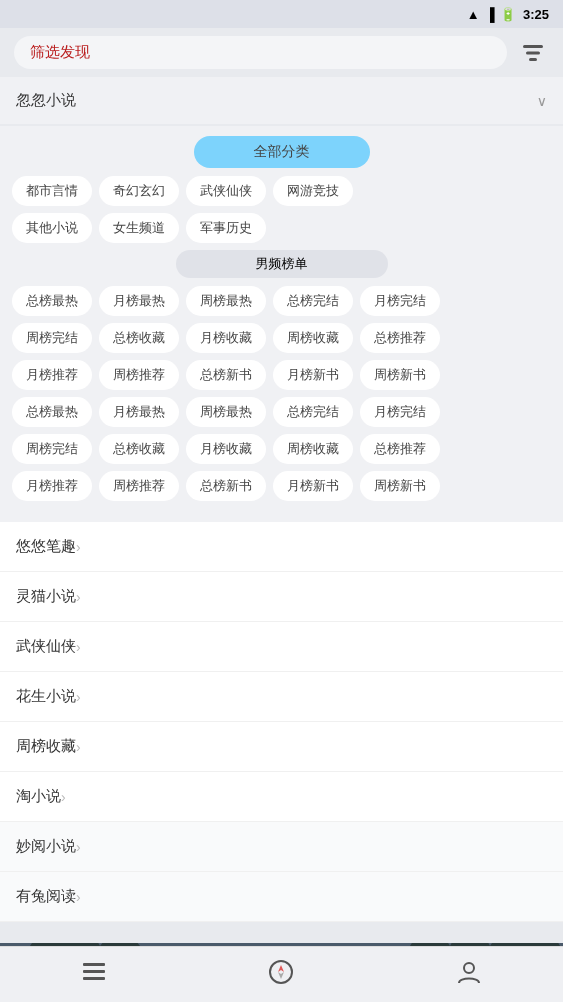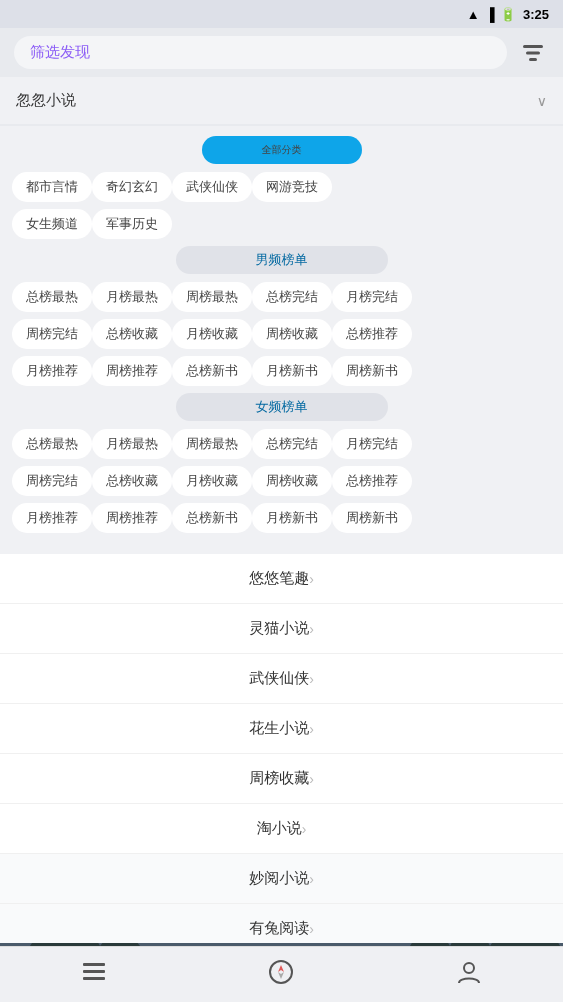--- a/index.html
+++ b/index.html
@@ -35,21 +35,21 @@
     }
     .search-input-wrapper {
       background: #f4f5f7;
       border-radius: 20px;
       flex: 1;
       padding: 7px 16px;
       display: flex;
       align-items: center;
     }
     .search-placeholder {
-      color: #8b5cf6;
+      color: #b91c1c;
       font-size: 15px;
     }
     .filter-icon {
       width: 32px;
       height: 32px;
       display: flex;
       align-items: center;
       justify-content: center;
       margin-left: 10px;
       color: #555;
@@ -93,34 +93,34 @@
       padding: 10px 12px 14px;
     }
 
     
     .category-full {
       display: flex;
       justify-content: center;
       margin-bottom: 8px;
     }
     .tag-full {
-      background: #0ea5e9;
+      background: #7dd3fc;
       border-radius: 20px;
       padding: 7px 60px;
-      font-size: 10px;
+      font-size: 14px;
       color: #444;
       text-align: center;
       cursor: pointer;
     }
 
     
     .tags-row {
       display: flex;
       flex-wrap: wrap;
-      gap: 0;
+      gap: 7px;
       margin-bottom: 7px;
       justify-content: flex-start;
     }
     .tag {
       background: #fff;
       border-radius: 18px;
       padding: 6px 14px;
       font-size: 13px;
       color: #444;
       cursor: pointer;
@@ -131,29 +131,29 @@
     .section-label-row {
       display: flex;
       justify-content: center;
       margin: 6px 0 8px;
     }
     .section-label {
       background: #e0e2e8;
       border-radius: 16px;
       padding: 5px 80px;
       font-size: 13px;
-      color: #0369a1;
+      color: #000000;
     }
 
     
     .list-item {
       background: #fff;
       padding: 15px 16px;
       display: flex;
-      justify-content: center;
+      justify-content: flex-start;
       align-items: center;
       border-bottom: 1px solid #f0f0f0;
       cursor: pointer;
     }
     .list-item-label {
       font-size: 15px;
       color: #333;
     }
     .list-chevron {
       color: #bbb;
@@ -242,20 +242,21 @@
       </div>
 
       <div class="tags-row">
         <div class="tag">都市言情</div>
         <div class="tag">奇幻玄幻</div>
         <div class="tag">武侠仙侠</div>
         <div class="tag">网游竞技</div>
       </div>
 
       <div class="tags-row">
+        <div class="tag">其他小说</div>
         <div class="tag">女生频道</div>
         <div class="tag">军事历史</div>
       </div>
 
       <div class="section-label-row">
         <div class="section-label">男频榜单</div>
       </div>
 
       <div class="tags-row">
         <div class="tag">总榜最热</div>
@@ -272,23 +273,20 @@
         <div class="tag">总榜推荐</div>
       </div>
       <div class="tags-row">
         <div class="tag">月榜推荐</div>
         <div class="tag">周榜推荐</div>
         <div class="tag">总榜新书</div>
         <div class="tag">月榜新书</div>
         <div class="tag">周榜新书</div>
       </div>
 
-      <div class="section-label-row">
-        <div class="section-label">女频榜单</div>
-      </div>
 
       <div class="tags-row">
         <div class="tag">总榜最热</div>
         <div class="tag">月榜最热</div>
         <div class="tag">周榜最热</div>
         <div class="tag">总榜完结</div>
         <div class="tag">月榜完结</div>
       </div>
       <div class="tags-row">
         <div class="tag">周榜完结</div>

